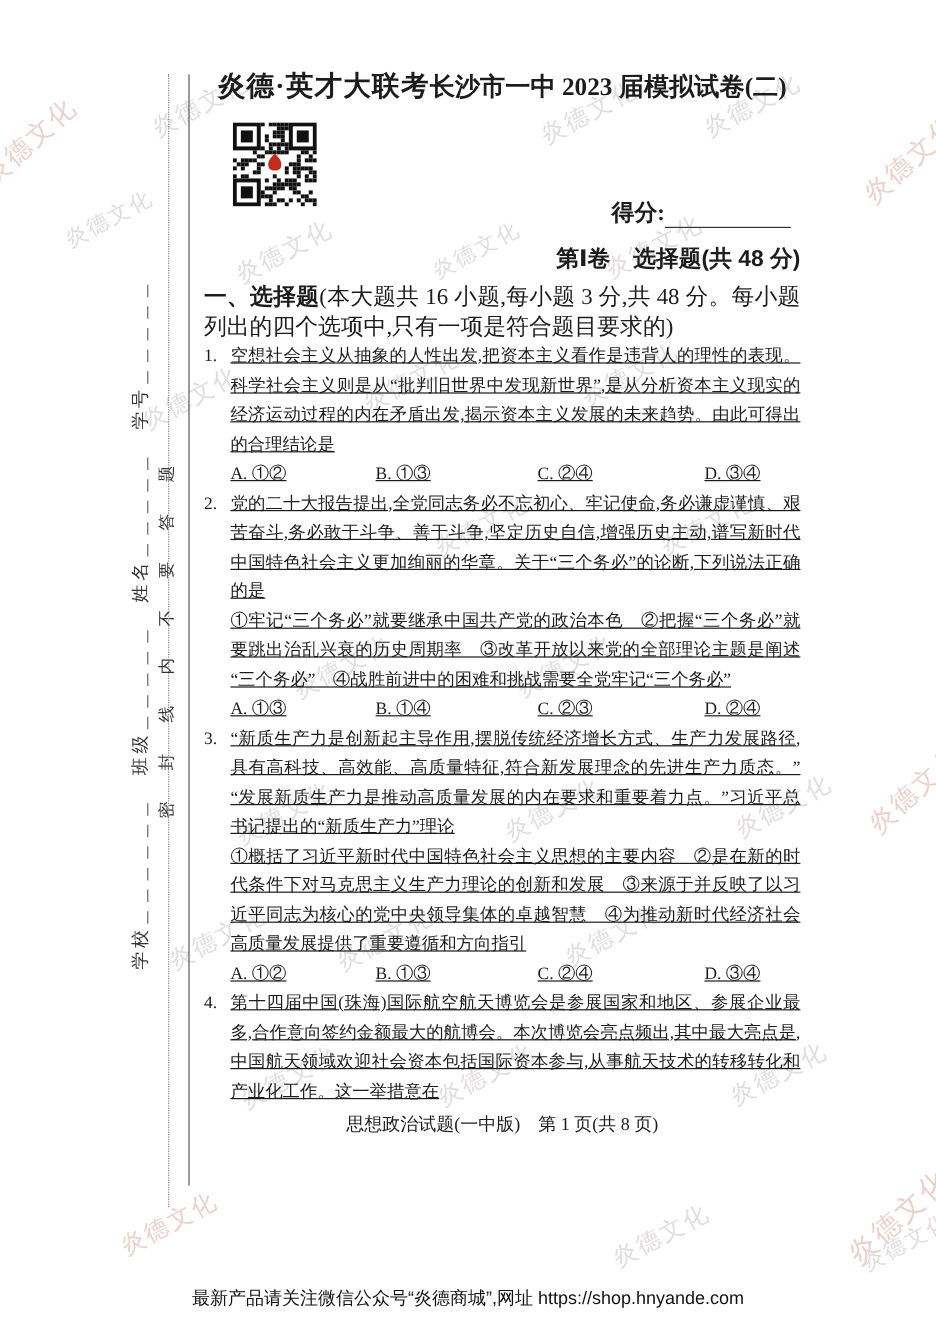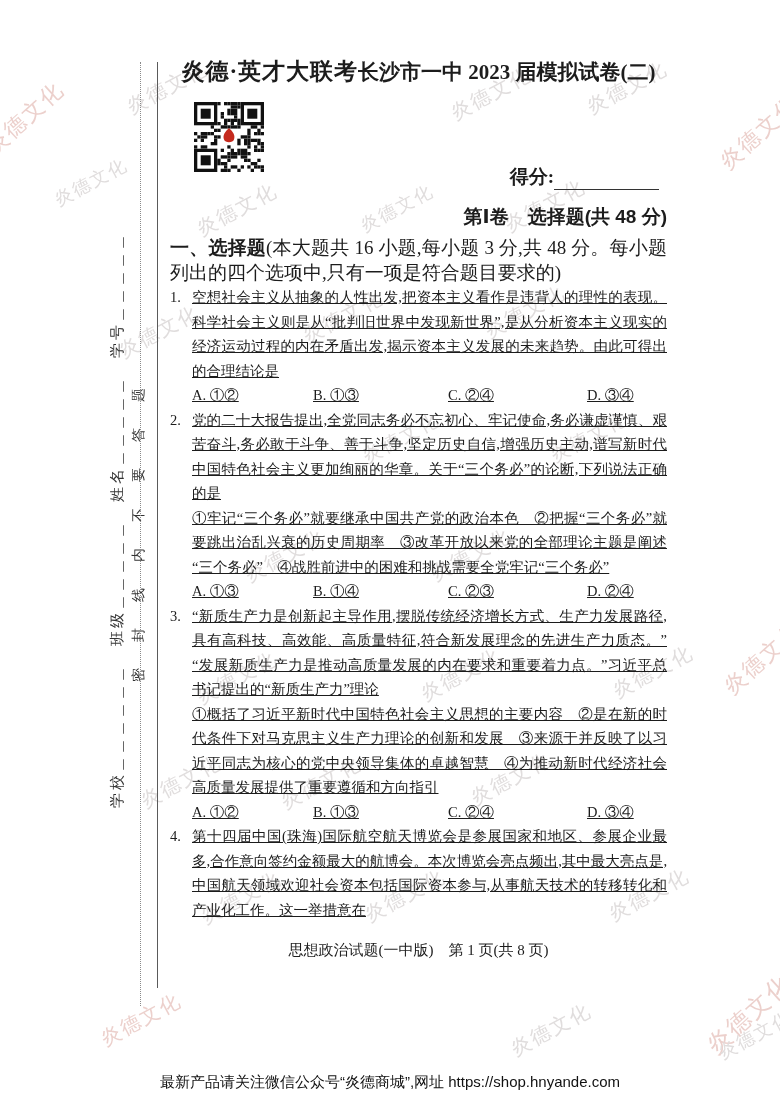--- a/index.html
+++ b/index.html
@@ -43,21 +43,21 @@
       font-weight:bold;font-size:19px;line-height:26px;}
   .part-head{margin:4px 0 0 0;font-size:19px;line-height:24.5px;text-align:justify;}
   .part-head .part-label{font-family:"Liberation Sans","DejaVu Sans",sans-serif;
       font-weight:bold;}
   .q{display:flex;align-items:flex-start;}
   .qnum{width:22px;flex:none;font-size:14.5px;line-height:24.5px;}
   .qb{flex:1;min-width:0;text-decoration:underline;}
   .qb p{margin:0;font-size:14.5px;line-height:24.5px;text-align:justify;}
   .opts{display:flex;font-size:14.5px;line-height:24.5px;}
   .opt-a{width:121px;}.opt-b{width:135px;}.opt-c{width:139px;}.opt-d{flex:1;}
-  .page-footer{margin-top:16px;text-align:center;font-size:15px;line-height:24px;font-family:Liberation Serif, serif;}
+  .page-footer{margin-top:4px;text-align:center;font-size:15px;line-height:24px;font-family:Liberation Serif, serif;}
   .promo{position:absolute;left:0;right:0;bottom:12px;text-align:center;z-index:2;
       font-family:"Liberation Sans","DejaVu Sans",sans-serif;font-size:15px;color:#111;}
 </style>
 </head>
 <body>
 
 <div class="page">
 
   <div id="wm-layer">
       <span class="wm" style="left: -23px; top: 103px; font-size: 22px; color: rgb(236, 208, 204); transform: rotate(-42deg);">炎德文化</span>

